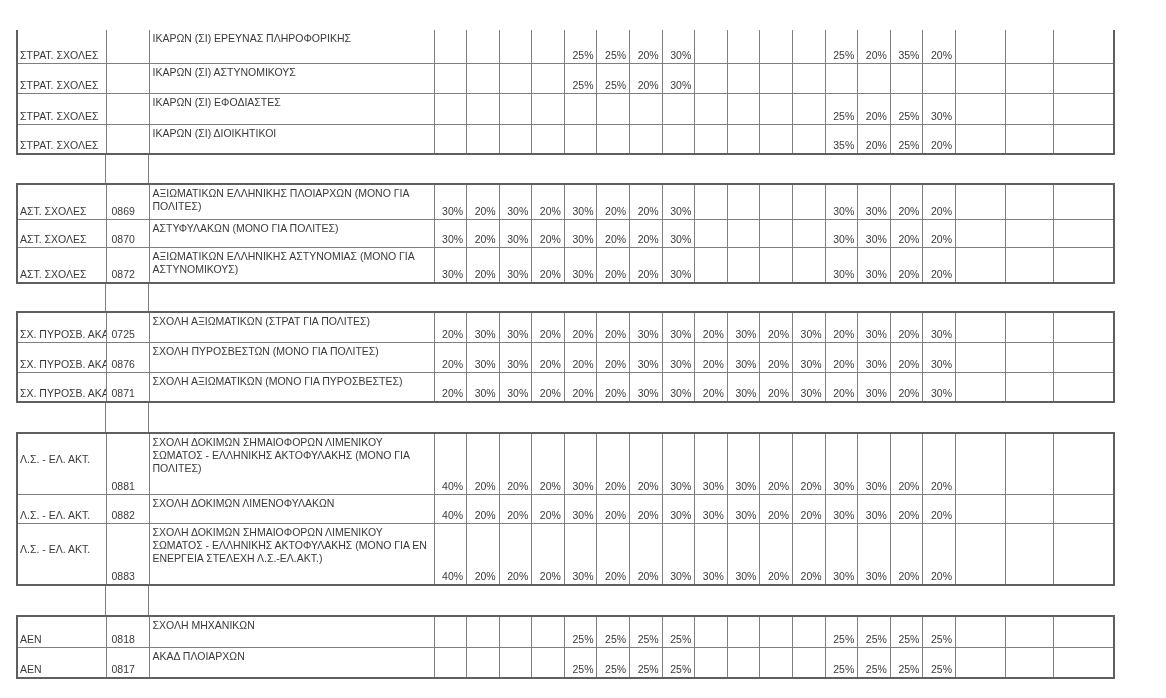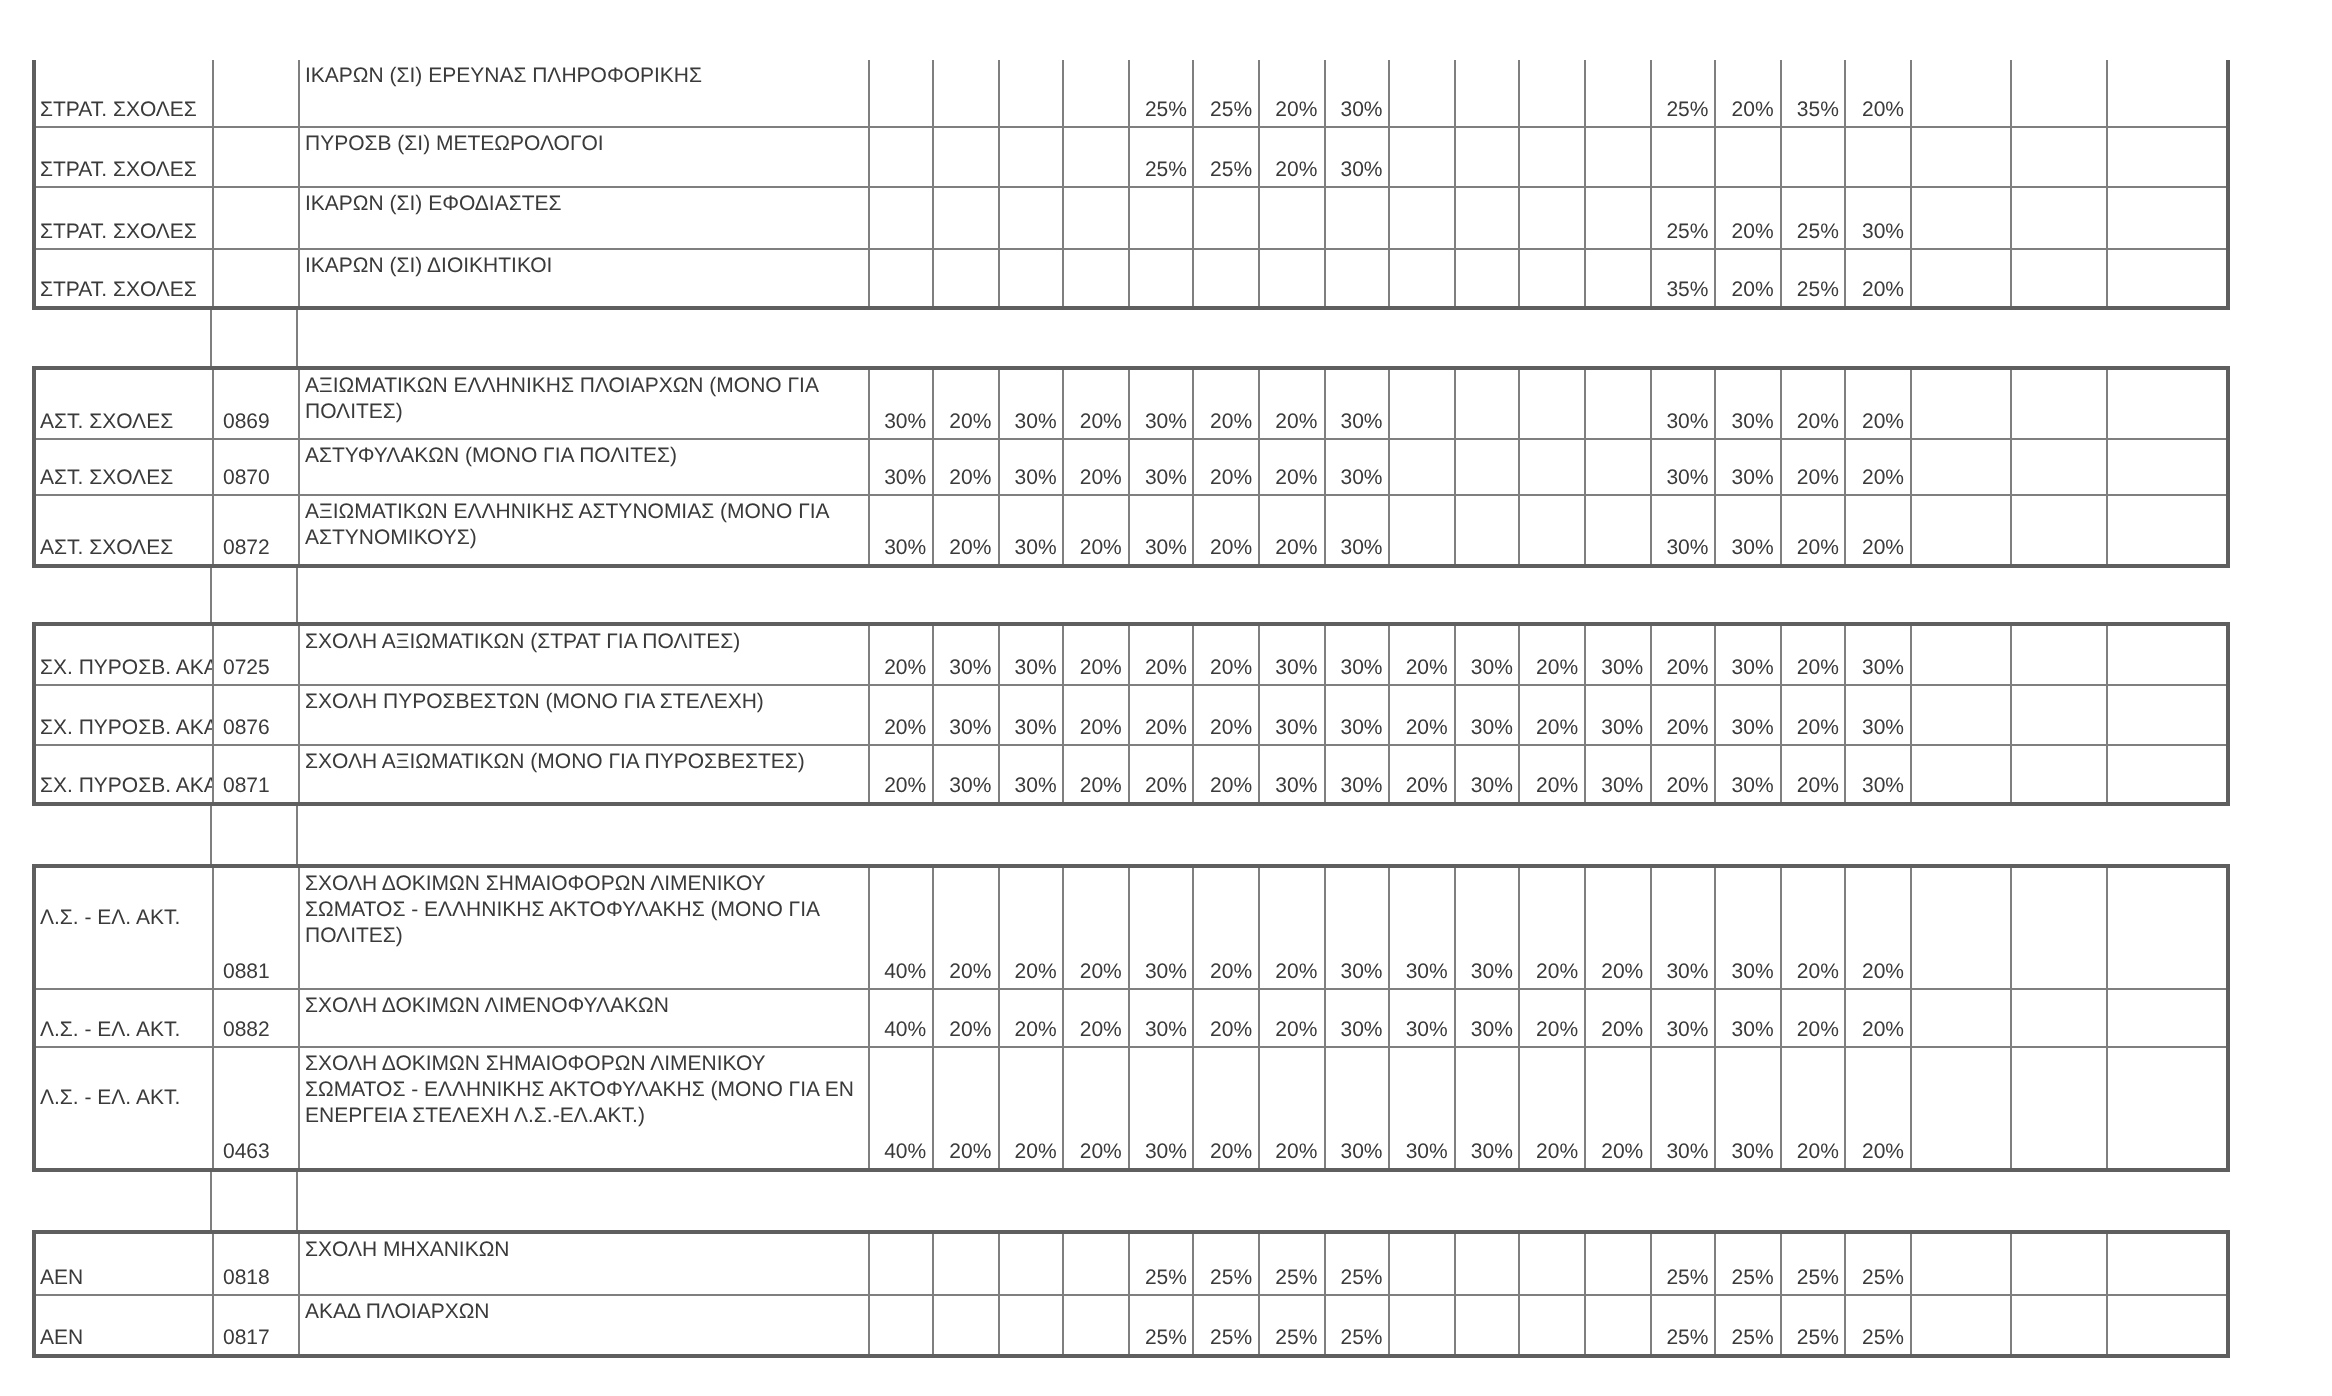--- a/index.html
+++ b/index.html
@@ -71,21 +71,21 @@
             <td class="pc">20%</td>
             <td class="pc">35%</td>
             <td class="pc">20%</td>
       <td class="ec"></td>
             <td class="ec"></td>
             <td class="ec"></td>
     </tr>
     <tr style="height:30px">
       <td class="cc">ΣΤΡΑΤ. ΣΧΟΛΕΣ</td>
       <td class="kc"></td>
-      <td class="nc">ΠΥΡΟΣΒ (ΣΙ) ΜΕΤΕΩΡΟΛΟΓΟΙ</td>
+      <td class="nc">ΙΚΑΡΩΝ (ΣΙ) ΑΣΤΥΝΟΜΙΚΟΥΣ</td>
       <td class="pc"></td>
             <td class="pc"></td>
             <td class="pc"></td>
             <td class="pc"></td>
             <td class="pc">25%</td>
             <td class="pc">25%</td>
             <td class="pc">20%</td>
             <td class="pc">30%</td>
             <td class="pc"></td>
             <td class="pc"></td>
@@ -305,21 +305,21 @@
             <td class="pc">30%</td>
             <td class="pc">20%</td>
             <td class="pc">30%</td>
       <td class="ec"></td>
             <td class="ec"></td>
             <td class="ec"></td>
     </tr>
     <tr style="height:30px">
       <td class="cc">ΣΧ. ΠΥΡΟΣΒ. ΑΚΑΔ.</td>
       <td class="kc">0876</td>
-      <td class="nc">ΣΧΟΛΗ ΠΥΡΟΣΒΕΣΤΩΝ (ΜΟΝΟ ΓΙΑ ΣΤΕΛΕΧΗ)</td>
+      <td class="nc">ΣΧΟΛΗ ΠΥΡΟΣΒΕΣΤΩΝ (ΜΟΝΟ ΓΙΑ ΠΟΛΙΤΕΣ)</td>
       <td class="pc">20%</td>
             <td class="pc">30%</td>
             <td class="pc">30%</td>
             <td class="pc">20%</td>
             <td class="pc">20%</td>
             <td class="pc">20%</td>
             <td class="pc">30%</td>
             <td class="pc">30%</td>
             <td class="pc">20%</td>
             <td class="pc">30%</td>
@@ -433,21 +433,21 @@
             <td class="pc">30%</td>
             <td class="pc">30%</td>
             <td class="pc">20%</td>
             <td class="pc">20%</td>
       <td class="ec"></td>
             <td class="ec"></td>
             <td class="ec"></td>
     </tr>
     <tr style="height:62px">
       <td class="cc vm">Λ.Σ. - ΕΛ. ΑΚΤ.</td>
-      <td class="kc">0463</td>
+      <td class="kc">0883</td>
       <td class="nc">ΣΧΟΛΗ ΔΟΚΙΜΩΝ ΣΗΜΑΙΟΦΟΡΩΝ ΛΙΜΕΝΙΚΟΥ ΣΩΜΑΤΟΣ - ΕΛΛΗΝΙΚΗΣ ΑΚΤΟΦΥΛΑΚΗΣ (ΜΟΝΟ ΓΙΑ ΕΝ ΕΝΕΡΓΕΙΑ ΣΤΕΛΕΧΗ Λ.Σ.-ΕΛ.ΑΚΤ.)</td>
       <td class="pc">40%</td>
             <td class="pc">20%</td>
             <td class="pc">20%</td>
             <td class="pc">20%</td>
             <td class="pc">30%</td>
             <td class="pc">20%</td>
             <td class="pc">20%</td>
             <td class="pc">30%</td>
             <td class="pc">30%</td>

